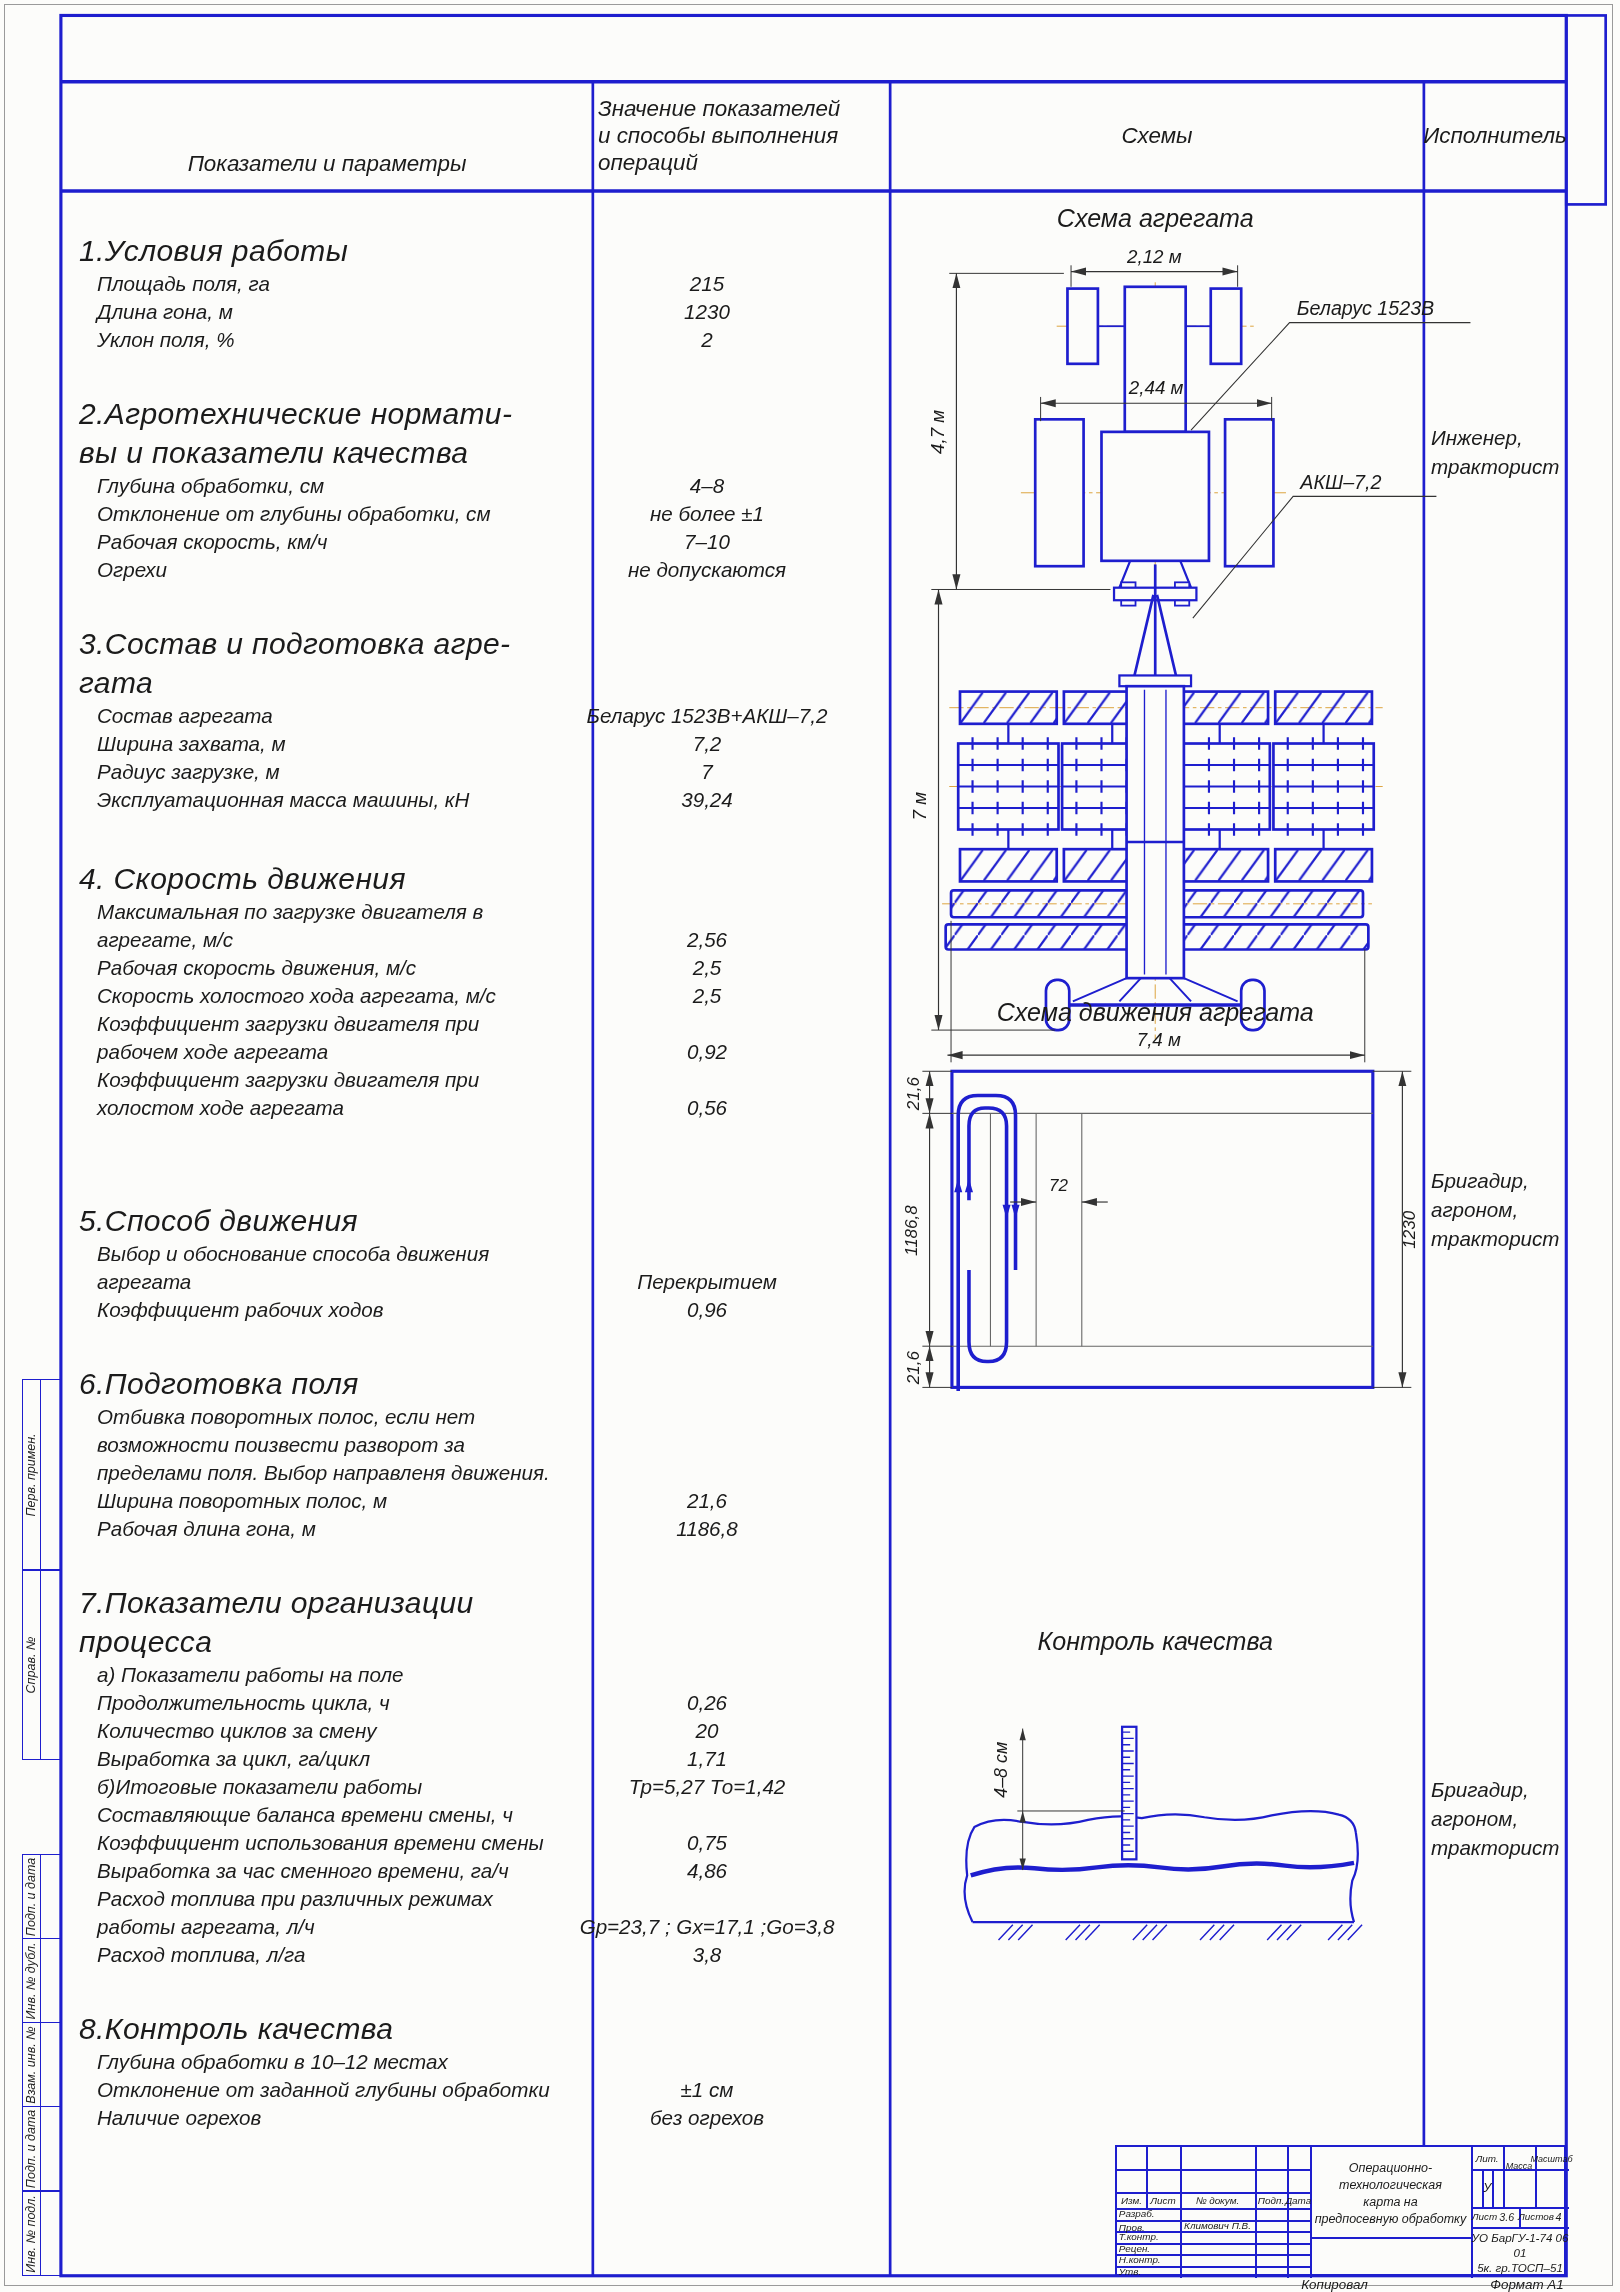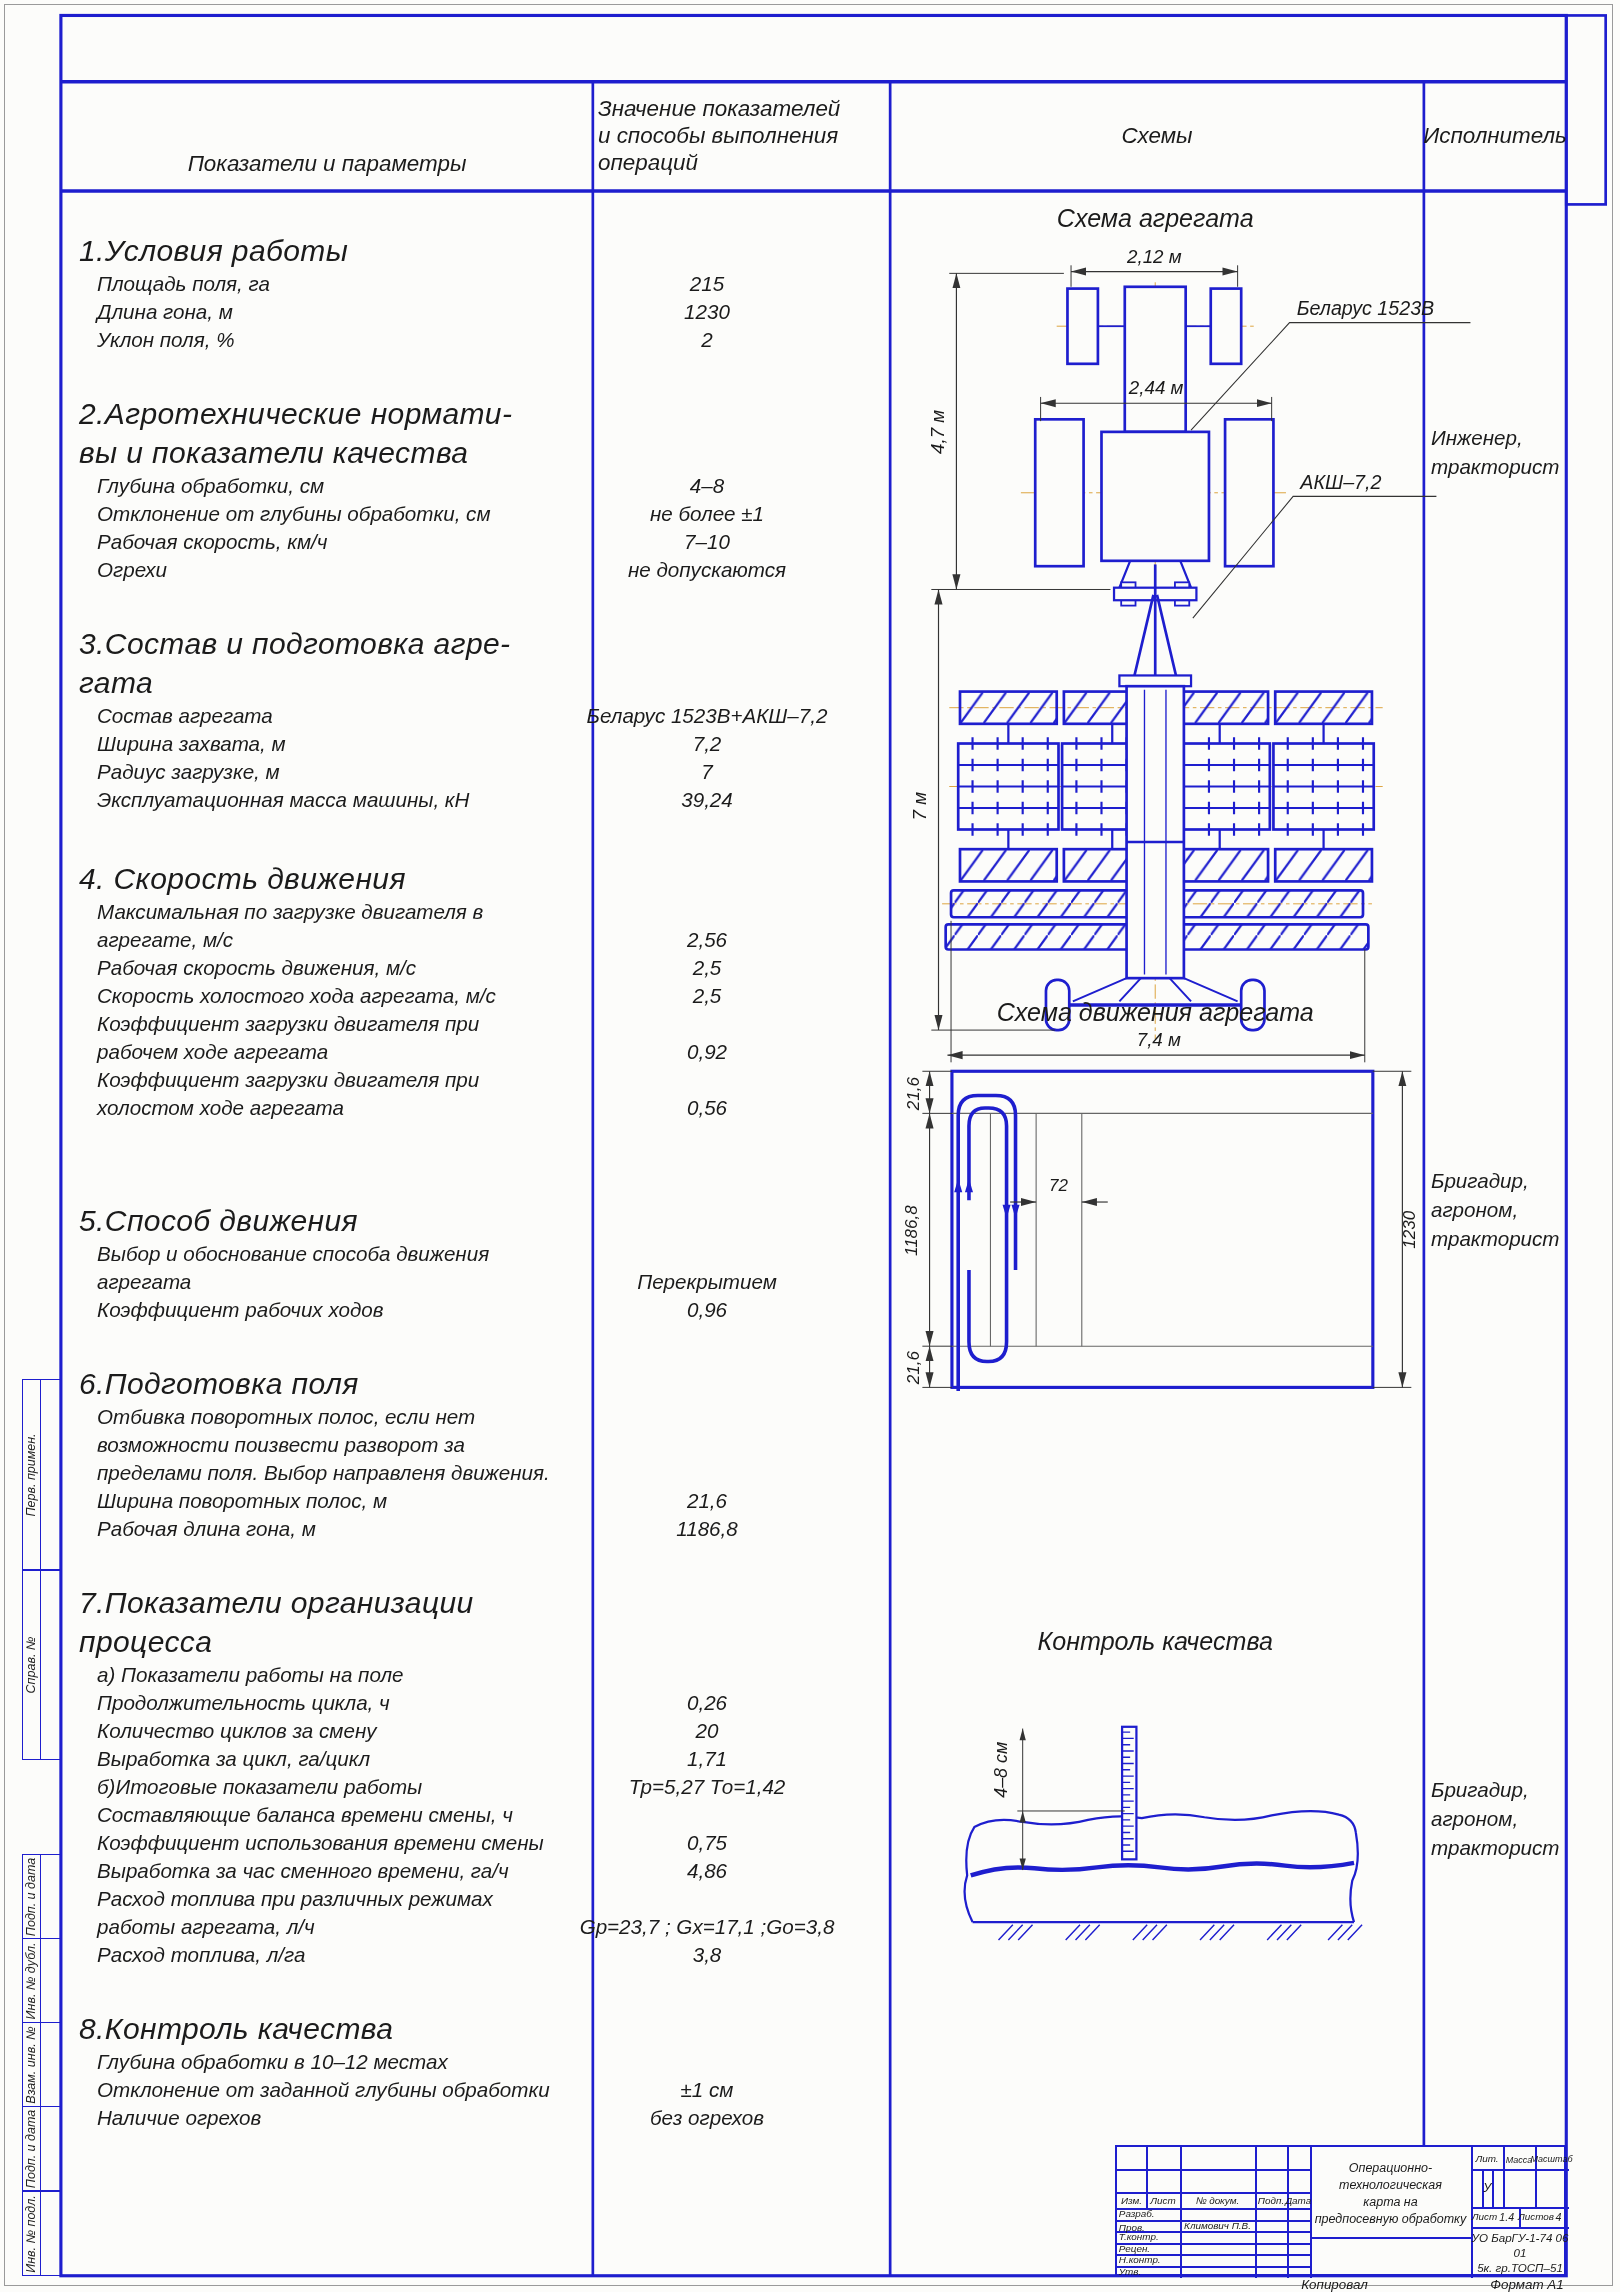--- a/index.html
+++ b/index.html
@@ -501,25 +501,25 @@
       <div class="tx" style="left:1.8px;top:73px;width:59px;height:15px;font-size:9.9px;justify-content:flex-start">Пров.</div>
       <div class="tx" style="left:1.8px;top:84px;width:59px;height:11.6px;font-size:9.9px;justify-content:flex-start">Т.контр.</div>
       <div class="tx" style="left:1.8px;top:96px;width:59px;height:11.6px;font-size:9.9px;justify-content:flex-start">Рецен.</div>
       <div class="tx" style="left:1.8px;top:107px;width:59px;height:11.6px;font-size:9.9px;justify-content:flex-start">Н.контр.</div>
       <div class="tx" style="left:1.8px;top:119px;width:59px;height:11.6px;font-size:9.9px;justify-content:flex-start">Утв.</div>
       <div class="tx" style="left:63px;top:73px;width:75px;height:11.6px;font-size:9.9px">Климович П.В.</div>
       <div class="tx" style="left:193px;top:3.6px;width:161px;height:86px;font-size:12.5px;line-height:17px">Операционно-технологическая
 карта на
 предпосевную обработку</div>
       <div class="tx" style="left:354px;top:1.8px;width:32px;height:19.7px;font-size:9.9px">Лит.</div>
-      <div class="tx" style="left:386px;top:3px;width:32px;height:19.7px;font-size:9px">Масса</div>
+      <div class="tx" style="left:386px;top:9px;width:32px;height:19.7px;font-size:9px">Масса</div>
       <div class="tx" style="left:418px;top:1.8px;width:33px;height:19.7px;font-size:9px">Масштаб</div>
       <div class="tx" style="left:365px;top:22.4px;width:10.7px;height:38px;font-size:12.5px">У</div>
       <div class="tx" style="left:356px;top:60px;width:23px;height:19.7px;font-size:9.9px">Лист</div>
-      <div class="tx" style="left:379px;top:60px;width:21.5px;height:19.7px;font-size:10.7px">1.4</div>
+      <div class="tx" style="left:379px;top:60px;width:21.5px;height:19.7px;font-size:10.7px">3.6</div>
       <div class="tx" style="left:404px;top:60px;width:30px;height:19.7px;font-size:9.9px">Листов</div>
       <div class="tx" style="left:434px;top:60px;width:15px;height:19.7px;font-size:10.7px">4</div>
       <div class="tx" style="left:354px;top:80px;width:98px;height:51px;font-size:11.6px;line-height:15px">УО БарГУ-1-74 06 01
 5к. гр.ТОСП–51</div>
     </div>
 
     <div class="footer-tx" style="left:1209px;width:251px">Копировал</div>
     <div class="footer-tx" style="left:1451px;width:152px">Формат   А1</div>
   </div>
 </div>

